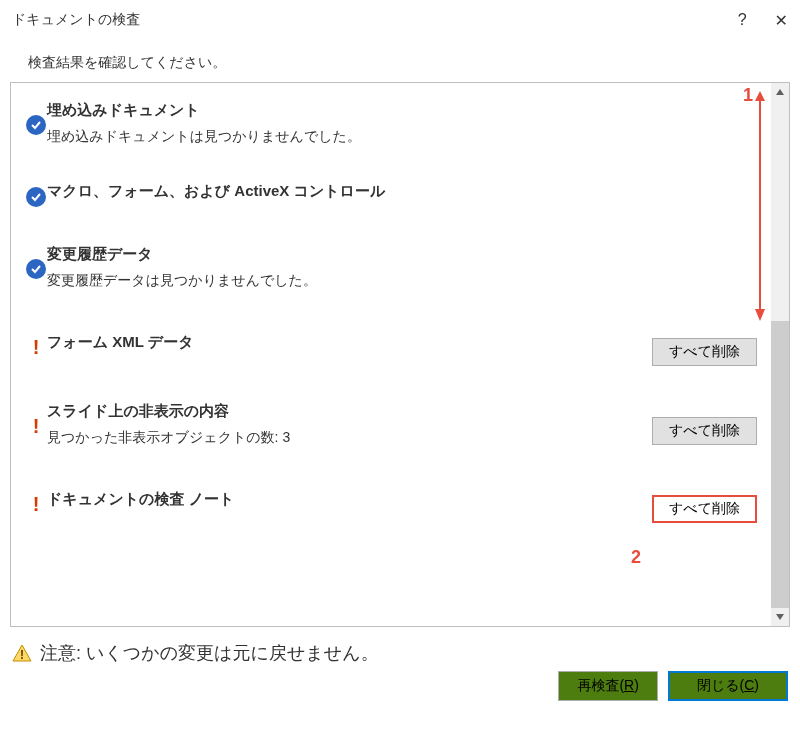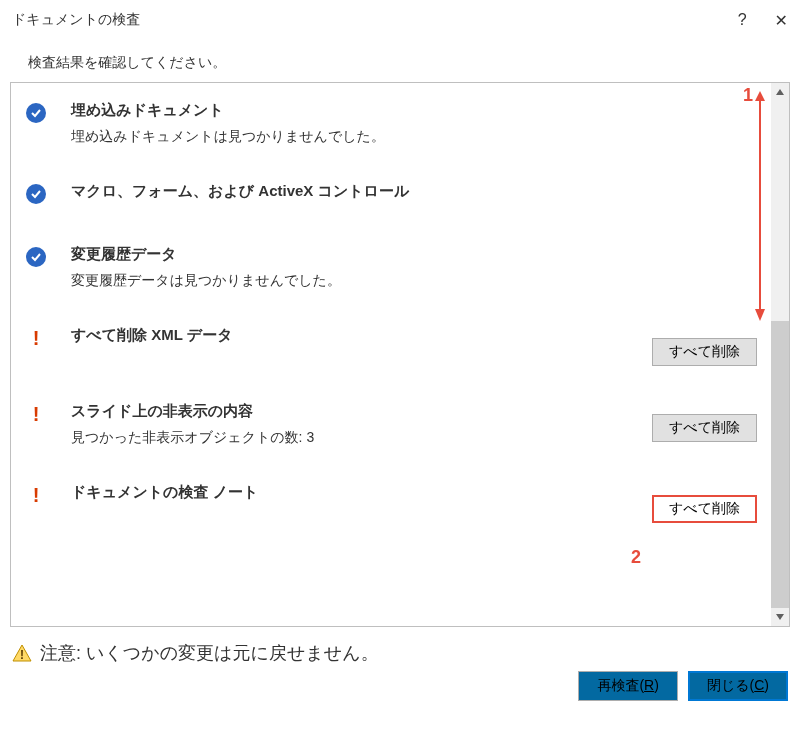--- a/index.html
+++ b/index.html
@@ -41,23 +41,23 @@
       height: 545px;
       position: relative;
       display: flex;
     }
     .results-scroll {
       flex: 1;
       overflow: hidden;
     }
     .result-item {
       display: flex;
-      align-items: flex-start;
+      align-items: center;
       padding: 18px 14px 18px 14px;
-      gap: 24px;
+      gap: 0;
     }
     .icon-col {
       width: 22px;
       flex-shrink: 0;
       display: flex;
       justify-content: center;
       padding-top: 2px;
     }
     .check-circle {
       width: 20px;
@@ -179,29 +179,29 @@
     .footer-note {
       font-size: 18px;
       color: #333;
     }
     .footer-buttons {
       display: flex;
       gap: 10px;
     }
     .footer-btn {
       border: 1px solid #adadad;
-      background: #0369a1;
+      background: #4d7c0f;
       font-size: 14px;
       padding: 5px 18px;
       cursor: pointer;
       font-family: inherit;
     }
     .footer-btn.default {
       border: 2px solid #0078d4;
-      padding: 4px 17px;
+      padding: 4px 27px;
     }
     u { text-decoration: underline; }
   </style>
 </head>
 <body>
 
 <div class="title-bar">
   <span class="title-text">ドキュメントの検査</span>
   <div class="title-controls">
     <span>?</span>
@@ -256,21 +256,21 @@
         <div class="item-desc">変更履歴データは見つかりませんでした。</div>
       </div>
       <div class="action-col"></div>
     </div>
 
     <div class="result-item">
       <div class="icon-col">
         <span class="warn-mark">!</span>
       </div>
       <div class="content-col">
-        <div class="item-title">すべて削除 XML データ</div>
+        <div class="item-title">フォーム XML データ</div>
       </div>
       <div class="action-col">
         <button class="remove-btn">すべて削除</button>
       </div>
     </div>
 
     <div class="result-item">
       <div class="icon-col">
         <span class="warn-mark">!</span>
       </div>

